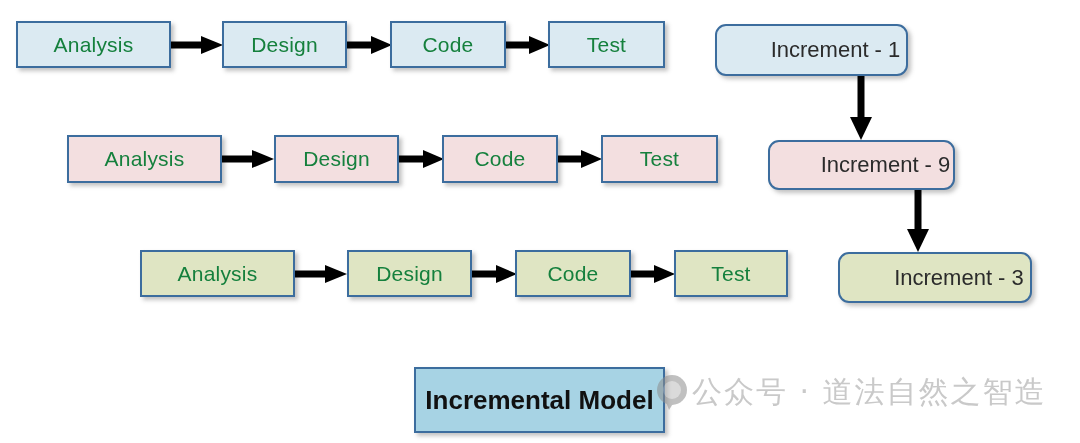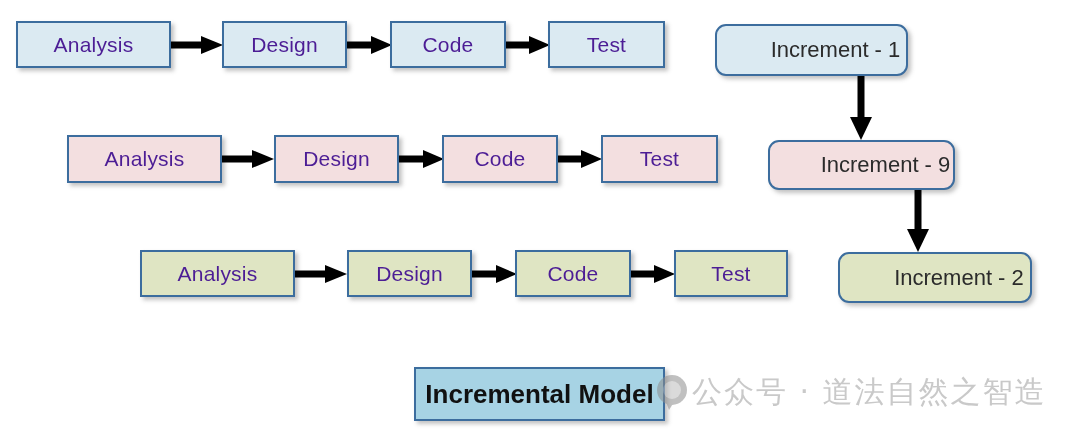--- a/index.html
+++ b/index.html
@@ -21,21 +21,21 @@
 
   
   .phase-box {
     position: absolute;
     box-sizing: border-box;
     border: 2px solid #3c6d9e;
     display: flex;
     align-items: center;
     justify-content: center;
     font-size: 21px;
-    color: #4c1d95;
+    color: #15803d;
     letter-spacing: 0.2px;
     box-shadow: 3px 3px 4px rgba(80, 80, 80, 0.34);
     white-space: nowrap;
   }
   .fill-blue  { background: #dbeaf2; }
   .fill-pink  { background: #f3dfe0; }
   .fill-green { background: #dfe5c3; }
 
   
   .inc-box {
@@ -223,24 +223,24 @@
   </div>
 
   <div class="arrow" style="left:905px; top:190px;">
     <svg width="26" height="62" viewBox="0 0 26 62">
       <line x1="13" y1="0" x2="13" y2="44" stroke="#000000" stroke-width="7"></line>
       <polygon points="2,39 24,39 13,62" fill="#000000"></polygon>
     </svg>
   </div>
 
   <div class="inc-box fill-green" style="left:838px; top:252px; width:194px; height:51px;">
-    <span>Increment - 2</span>
-  </div>
-
-  <div class="title-banner" style="left:414px; top:367px; width:251px; height:54px;">
+    <span>Increment - 3</span>
+  </div>
+
+  <div class="title-banner" style="left:414px; top:367px; width:251px; height:66px;">
     <span>Incremental Model</span>
   </div>
 
   <svg class="wm-logo" style="left:652px; top:372px;" viewBox="0 0 40 40">
     <circle cx="20" cy="18" r="15" fill="#8d8d8d"></circle>
     <path d="M14 30 L22 30 L17 38 Z" fill="#8d8d8d"></path>
     <circle cx="20" cy="18" r="9" fill="#bdbdbd"></circle>
   </svg>
 
   <div class="watermark" style="left:692px; top:372px;">

